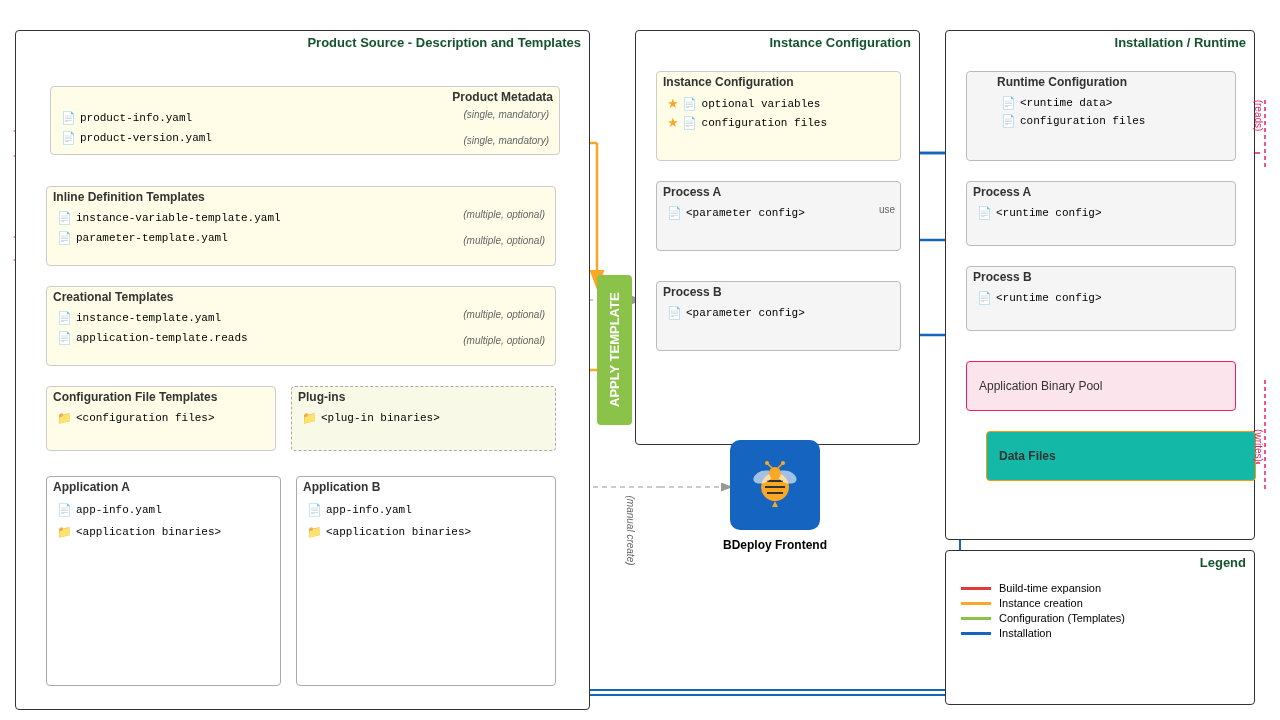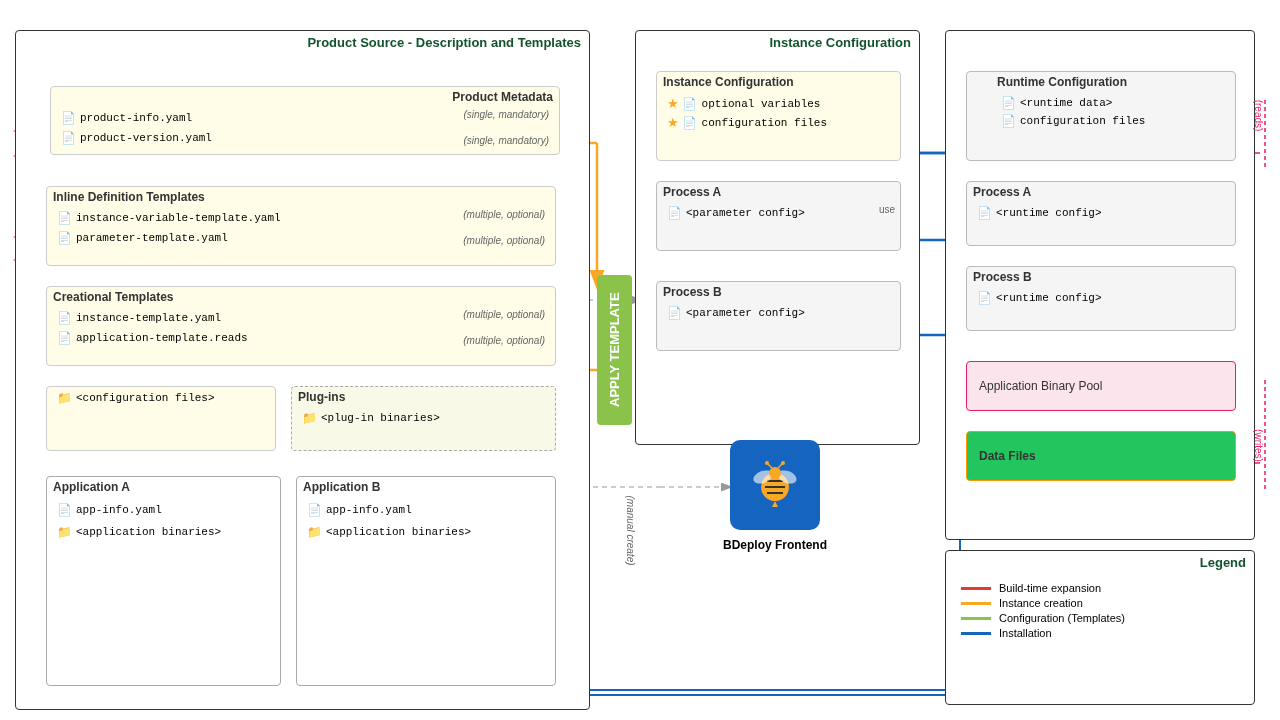--- a/index.html
+++ b/index.html
@@ -39,21 +39,21 @@
     }
     .inner-box-title {
       font-size: 12px;
       font-weight: bold;
       padding: 3px 6px;
       color: #333;
     }
     .yellow-bg { background: #fffde7; border-color: #ccc; }
     .gray-bg { background: #f5f5f5; border-color: #bbb; }
     .pink-bg { background: #fce4ec; border-color: #e91e63; }
-    .orange-bg { background: #22c55e; border-color: #ff9800; }
+    .orange-bg { background: #14b8a6; border-color: #ff9800; margin-left: 20px; }
     .green-banner {
       position: absolute;
       background: #8bc34a;
       color: #fff;
       font-weight: bold;
       font-size: 13px;
       writing-mode: vertical-rl;
       text-orientation: mixed;
       transform: rotate(180deg);
       display: flex;
@@ -248,20 +248,21 @@
         </div>
         <div class="file-item" style="margin-top:6px;">
           <span class="file-icon">📄</span>
           <span class="mono">application-template.reads</span>
           <span class="note-text" style="right:10px; top:28px;">(multiple, optional)</span>
         </div>
       </div>
     </div>
 
     <div class="inner-box yellow-bg" style="left:30px; top:355px; width:230px; height:65px;">
+      <div class="inner-box-title">Configuration File Templates</div>
       <div style="padding: 2px 10px;">
         <div class="file-item">
           <span class="file-icon">📁</span>
           <span class="mono">&lt;configuration files&gt;</span>
         </div>
       </div>
     </div>
 
     <div class="inner-box" style="left:275px; top:355px; width:265px; height:65px; background:#f9f9e8; border:1.5px dashed #aaa;">
       <div class="inner-box-title">Plug-ins</div>
@@ -372,20 +373,21 @@
       </svg>
     </div>
     <div style="margin-top:8px; font-size:12px; font-weight:bold; text-align:center; color:#000;">BDeploy Frontend</div>
   </div>
 
   <div style="position:absolute; left:630px; top:490px; font-size:10px; color:#666; font-style:italic; transform:rotate(90deg); transform-origin:left center;">
     (manual create)
   </div>
 
   <div class="section-box" style="left:945px; top:30px; width:310px; height:510px;">
+    <div class="section-title">Installation / Runtime</div>
 
     <div class="inner-box gray-bg" style="left:20px; top:40px; width:270px; height:90px;padding-left:24px;">
       <div class="inner-box-title">Runtime Configuration</div>
       <div style="padding: 2px 10px;">
         <div class="file-item">
           <span class="file-icon">📄</span>
           <span class="mono">&lt;runtime data&gt;</span>
         </div>
         <div class="file-item" style="margin-top:4px;">
           <span class="file-icon">📄</span>

